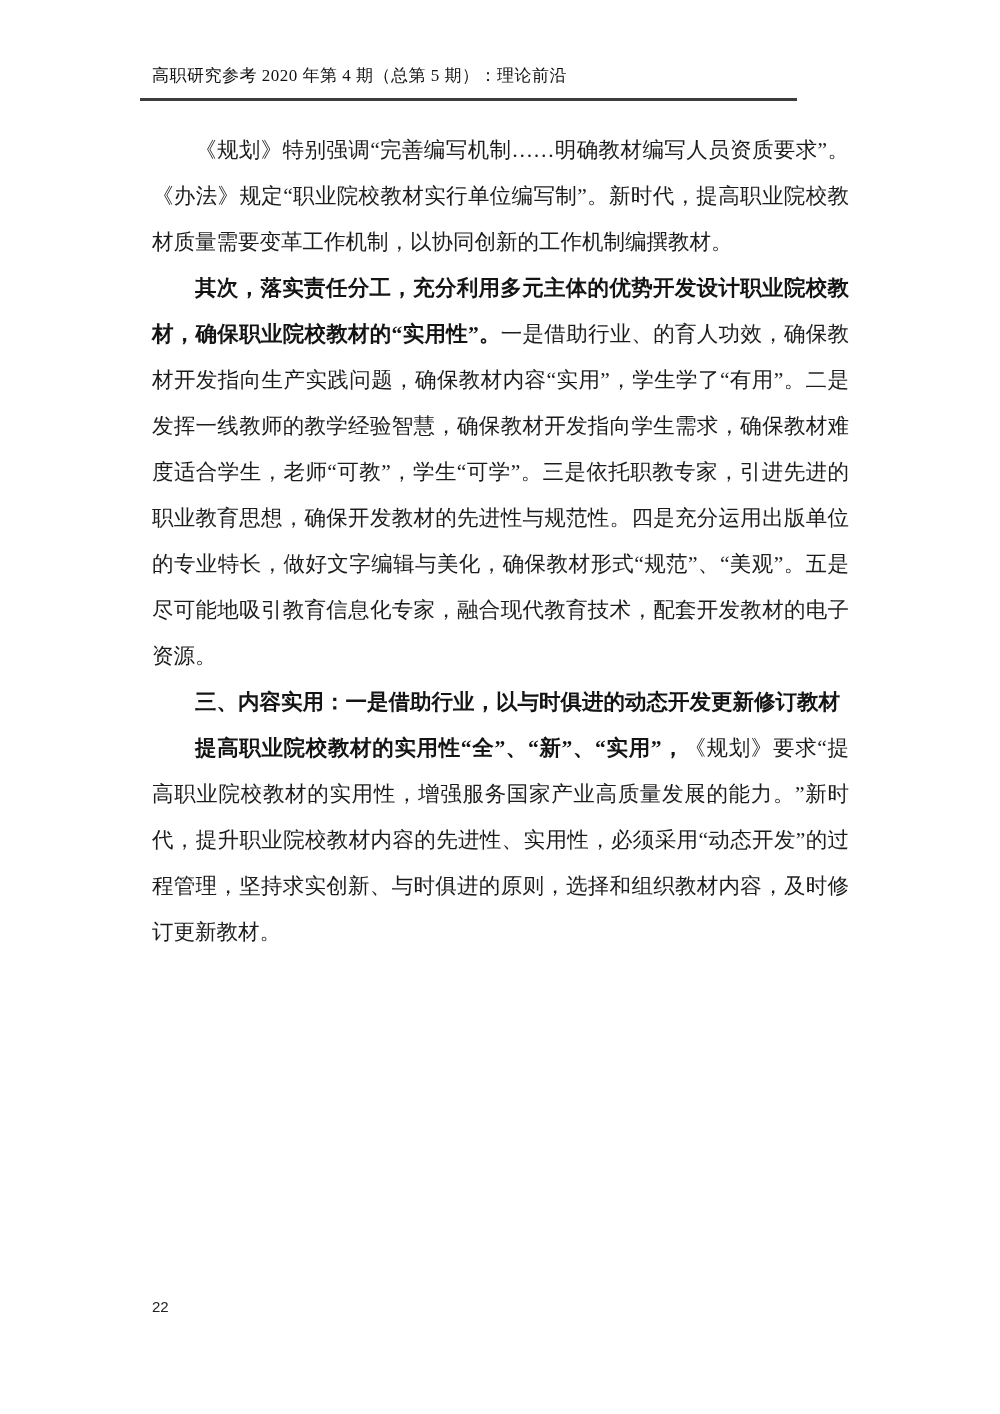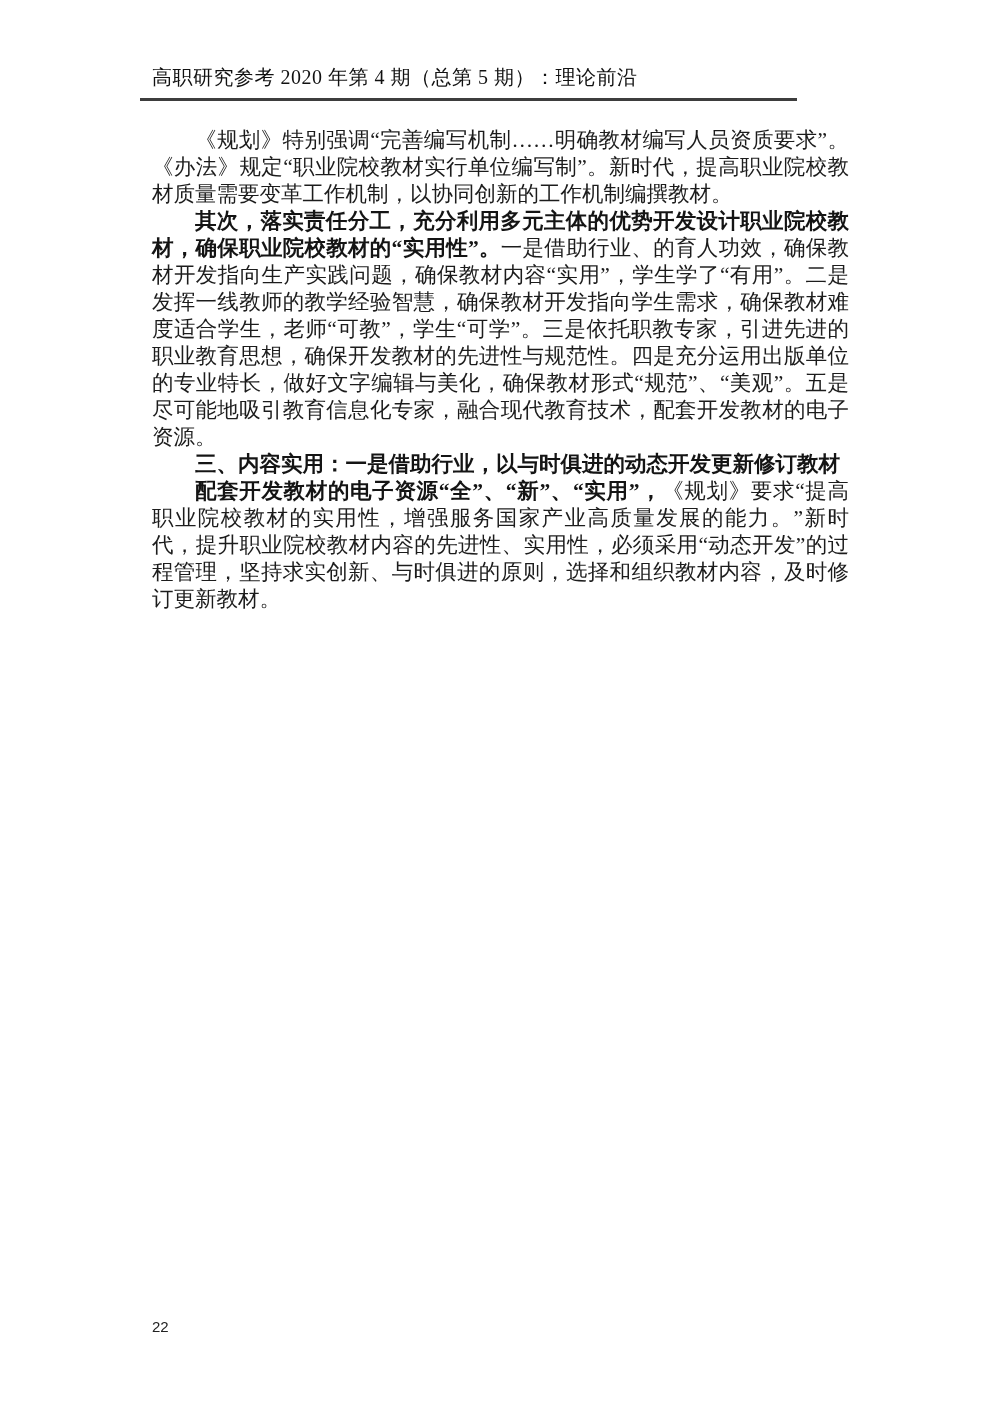--- a/index.html
+++ b/index.html
@@ -13,60 +13,59 @@
     height: 1414px;
     background: #ffffff;
     font-family: "Liberation Serif", "DejaVu Serif", serif;
     color: #1c1c1c;
     overflow: hidden;
   }
   .running-header {
     position: absolute;
     left: 152px;
     top: 64px;
-    font-size: 20px;
+    font-size: 17px;
     color: #111111;
     letter-spacing: 0.5px;
     white-space: nowrap;
   }
   .header-rule {
     position: absolute;
     left: 140px;
     top: 98px;
     width: 657px;
     height: 3px;
     background: #3d3d3d;
   }
   .body-text {
     position: absolute;
     left: 152px;
     top: 127px;
     width: 697px;
     font-size: 21.5px;
-    line-height: 27px;
+    line-height: 46px;
     text-align: justify;
     text-justify: inter-ideograph;
   }
   .body-text p {
     margin: 0;
     padding: 0;
     text-indent: 2em;
   }
   .lead {
     font-weight: 700;
     color: #141414;
   }
   .page-number {
     position: absolute;
     left: 152px;
     top: 1298px;
     font-size: 15px;
     font-family: "Liberation Sans", "DejaVu Sans", sans-serif;
     color: #222222;
-    margin-top: 20px;
   }
 </style>
 </head>
 <body>
 
 <div class="page">
 
   <div class="running-header">
     <span>高职研究参考 2020 年第 4 期（总第 5 期）：理论前沿</span>
   </div>
@@ -75,20 +74,20 @@
 
   <div class="body-text">
     <p><b class="lead"></b><span>《规划》特别强调“完善编写机制……明确教材编写人员资质要求”。《办法》规定“职业院校教材实行单位编写制”。新时代，提高职业院校教材质量需要变革工作机制，以协同创新的工作机制编撰教材。</span></p>
 
 
     <p><b class="lead">其次，落实责任分工，充分利用多元主体的优势开发设计职业院校教材，确保职业院校教材的“实用性”。</b><span>一是借助行业、的育人功效，确保教材开发指向生产实践问题，确保教材内容“实用”，学生学了“有用”。二是发挥一线教师的教学经验智慧，确保教材开发指向学生需求，确保教材难度适合学生，老师“可教”，学生“可学”。三是依托职教专家，引进先进的职业教育思想，确保开发教材的先进性与规范性。四是充分运用出版单位的专业特长，做好文字编辑与美化，确保教材形式“规范”、“美观”。五是尽可能地吸引教育信息化专家，融合现代教育技术，配套开发教材的电子资源。</span></p>
 
 
     <p><b class="lead">三、内容实用：一是借助行业，以与时俱进的动态开发更新修订教材</b><span></span></p>
 
-    <p><b class="lead">配套开发教材的电子资源“全”、“新”、“实用”，</b><span>《规划》要求“提高职业院校教材的实用性，增强服务国家产业高质量发展的能力。”新时代，提升职业院校教材内容的先进性、实用性，必须采用“动态开发”的过程管理，坚持求实创新、与时俱进的原则，选择和组织教材内容，及时修订更新教材。</span></p>
+    <p><b class="lead">提高职业院校教材的实用性“全”、“新”、“实用”，</b><span>《规划》要求“提高职业院校教材的实用性，增强服务国家产业高质量发展的能力。”新时代，提升职业院校教材内容的先进性、实用性，必须采用“动态开发”的过程管理，坚持求实创新、与时俱进的原则，选择和组织教材内容，及时修订更新教材。</span></p>
 
 
   </div>
 
   <div class="page-number">22</div>
 
 </div>
 
 </body></html>

